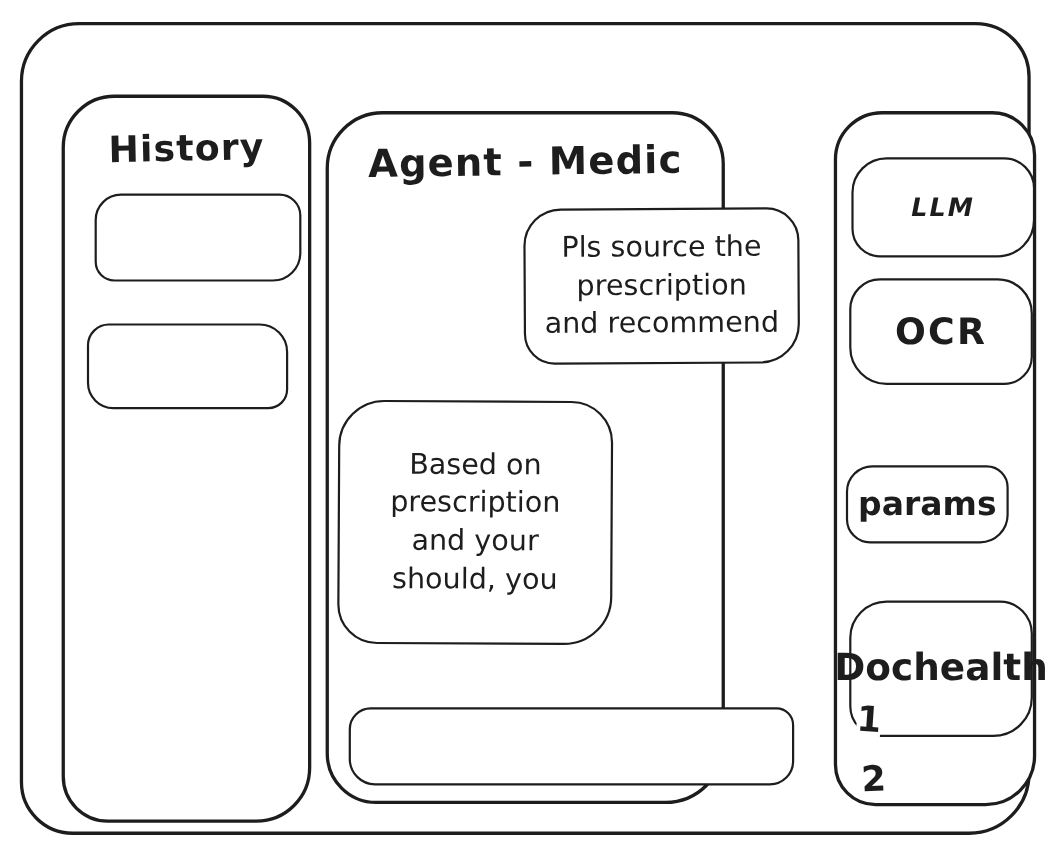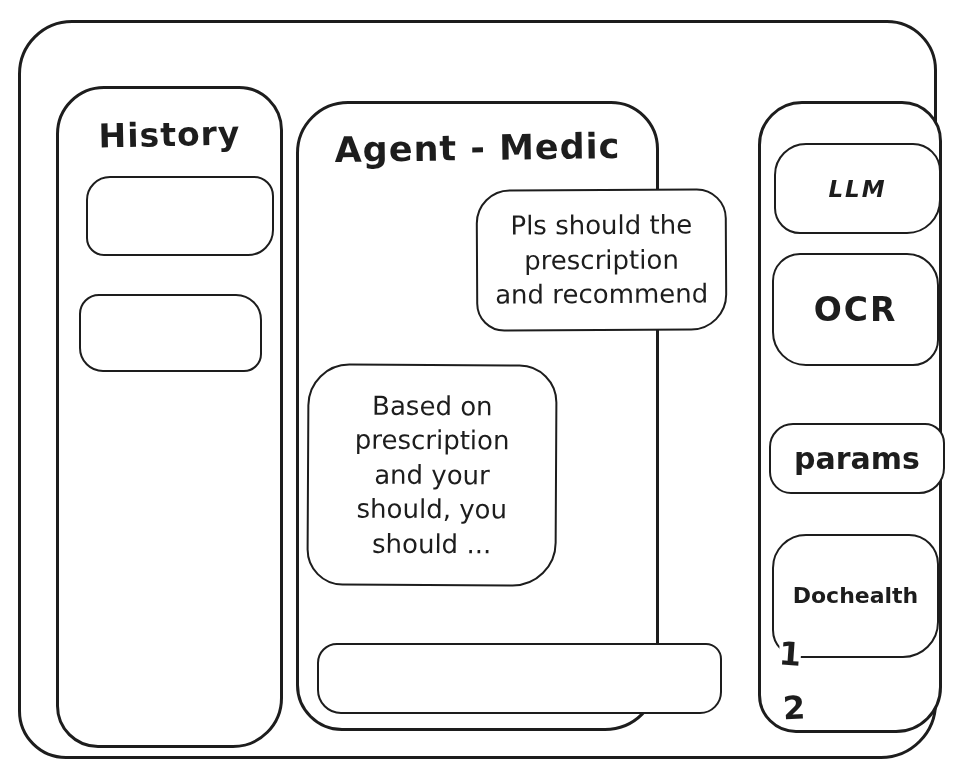--- a/index.html
+++ b/index.html
@@ -87,32 +87,32 @@
     border: 2.8px solid var(--ink); background: var(--paper);
     display: flex; align-items: center; justify-content: center;
     text-align: center; font-weight: bold;
   }
   .btn-llm {
     left: 13px; top: 39px; width: 167px; height: 91px;
     border-radius: 32px 28px 34px 26px; font-size: 23px;
     font-style: italic; letter-spacing: 2px;
   }
   .btn-ocr {
-    left: 11px; top: 149px; width: 167px; height: 113px;
+    left: 11px; top: 149px; width: 167px; height: 97px;
     border-radius: 28px 32px 26px 34px; font-size: 33px;
     letter-spacing: 2px;
   }
   .btn-params {
-    left: 8px; top: 319px; width: 176px; height: 71px;
+    left: 8px; top: 319px; width: 148px; height: 71px;
     border-radius: 24px 20px 26px 22px; font-size: 30px;
     font-weight: 600;
   }
   .btn-docsource {
-    left: 11px; top: 430px; width: 167px; height: 124px;
-    border-radius: 34px 30px 36px 28px; font-size: 22px;
+    left: 11px; top: 442px; width: 167px; height: 124px;
+    border-radius: 34px 30px 36px 28px; font-size: 34px;
     line-height: 1.35; font-weight: 600;
   }
   .doc-item {
     position: absolute; font-size: 32px; font-weight: bold;
     background: var(--paper); line-height: 1;
   }
   .doc-item-1 { left: 18px; top: 534px; transform: rotate(4deg); }
   .doc-item-2 { left: 22px; top: 588px; transform: rotate(-3deg); }
 </style>
 </head>
@@ -123,31 +123,30 @@
   <aside class="sketch history-panel">
     <div class="history-title">History</div>
     <div class="sketch hist-item-1"></div>
     <div class="sketch hist-item-2"></div>
   </aside>
 
   <main class="sketch chat-panel">
     <div class="chat-title">Agent - Medic</div>
 
     <div class="bubble bubble-user">
-      <span class="line">Pls should the</span>
+      <span class="line">Pls source the</span>
       <span class="line">prescription</span>
       <span class="line">and recommend</span>
     </div>
 
     <div class="bubble bubble-assistant">
       <span class="line">Based on</span>
       <span class="line">prescription</span>
       <span class="line">and your</span>
       <span class="line">should, you</span>
-      <span class="line">should ...</span>
     </div>
 
     <input class="chat-input" type="text" value="" style="">
   </main>
 
   <aside class="sketch tools-panel">
     <div class="tool-btn btn-llm">LLM</div>
     <div class="tool-btn btn-ocr">OCR</div>
     <div class="tool-btn btn-params">params</div>
     <div class="tool-btn btn-docsource">

